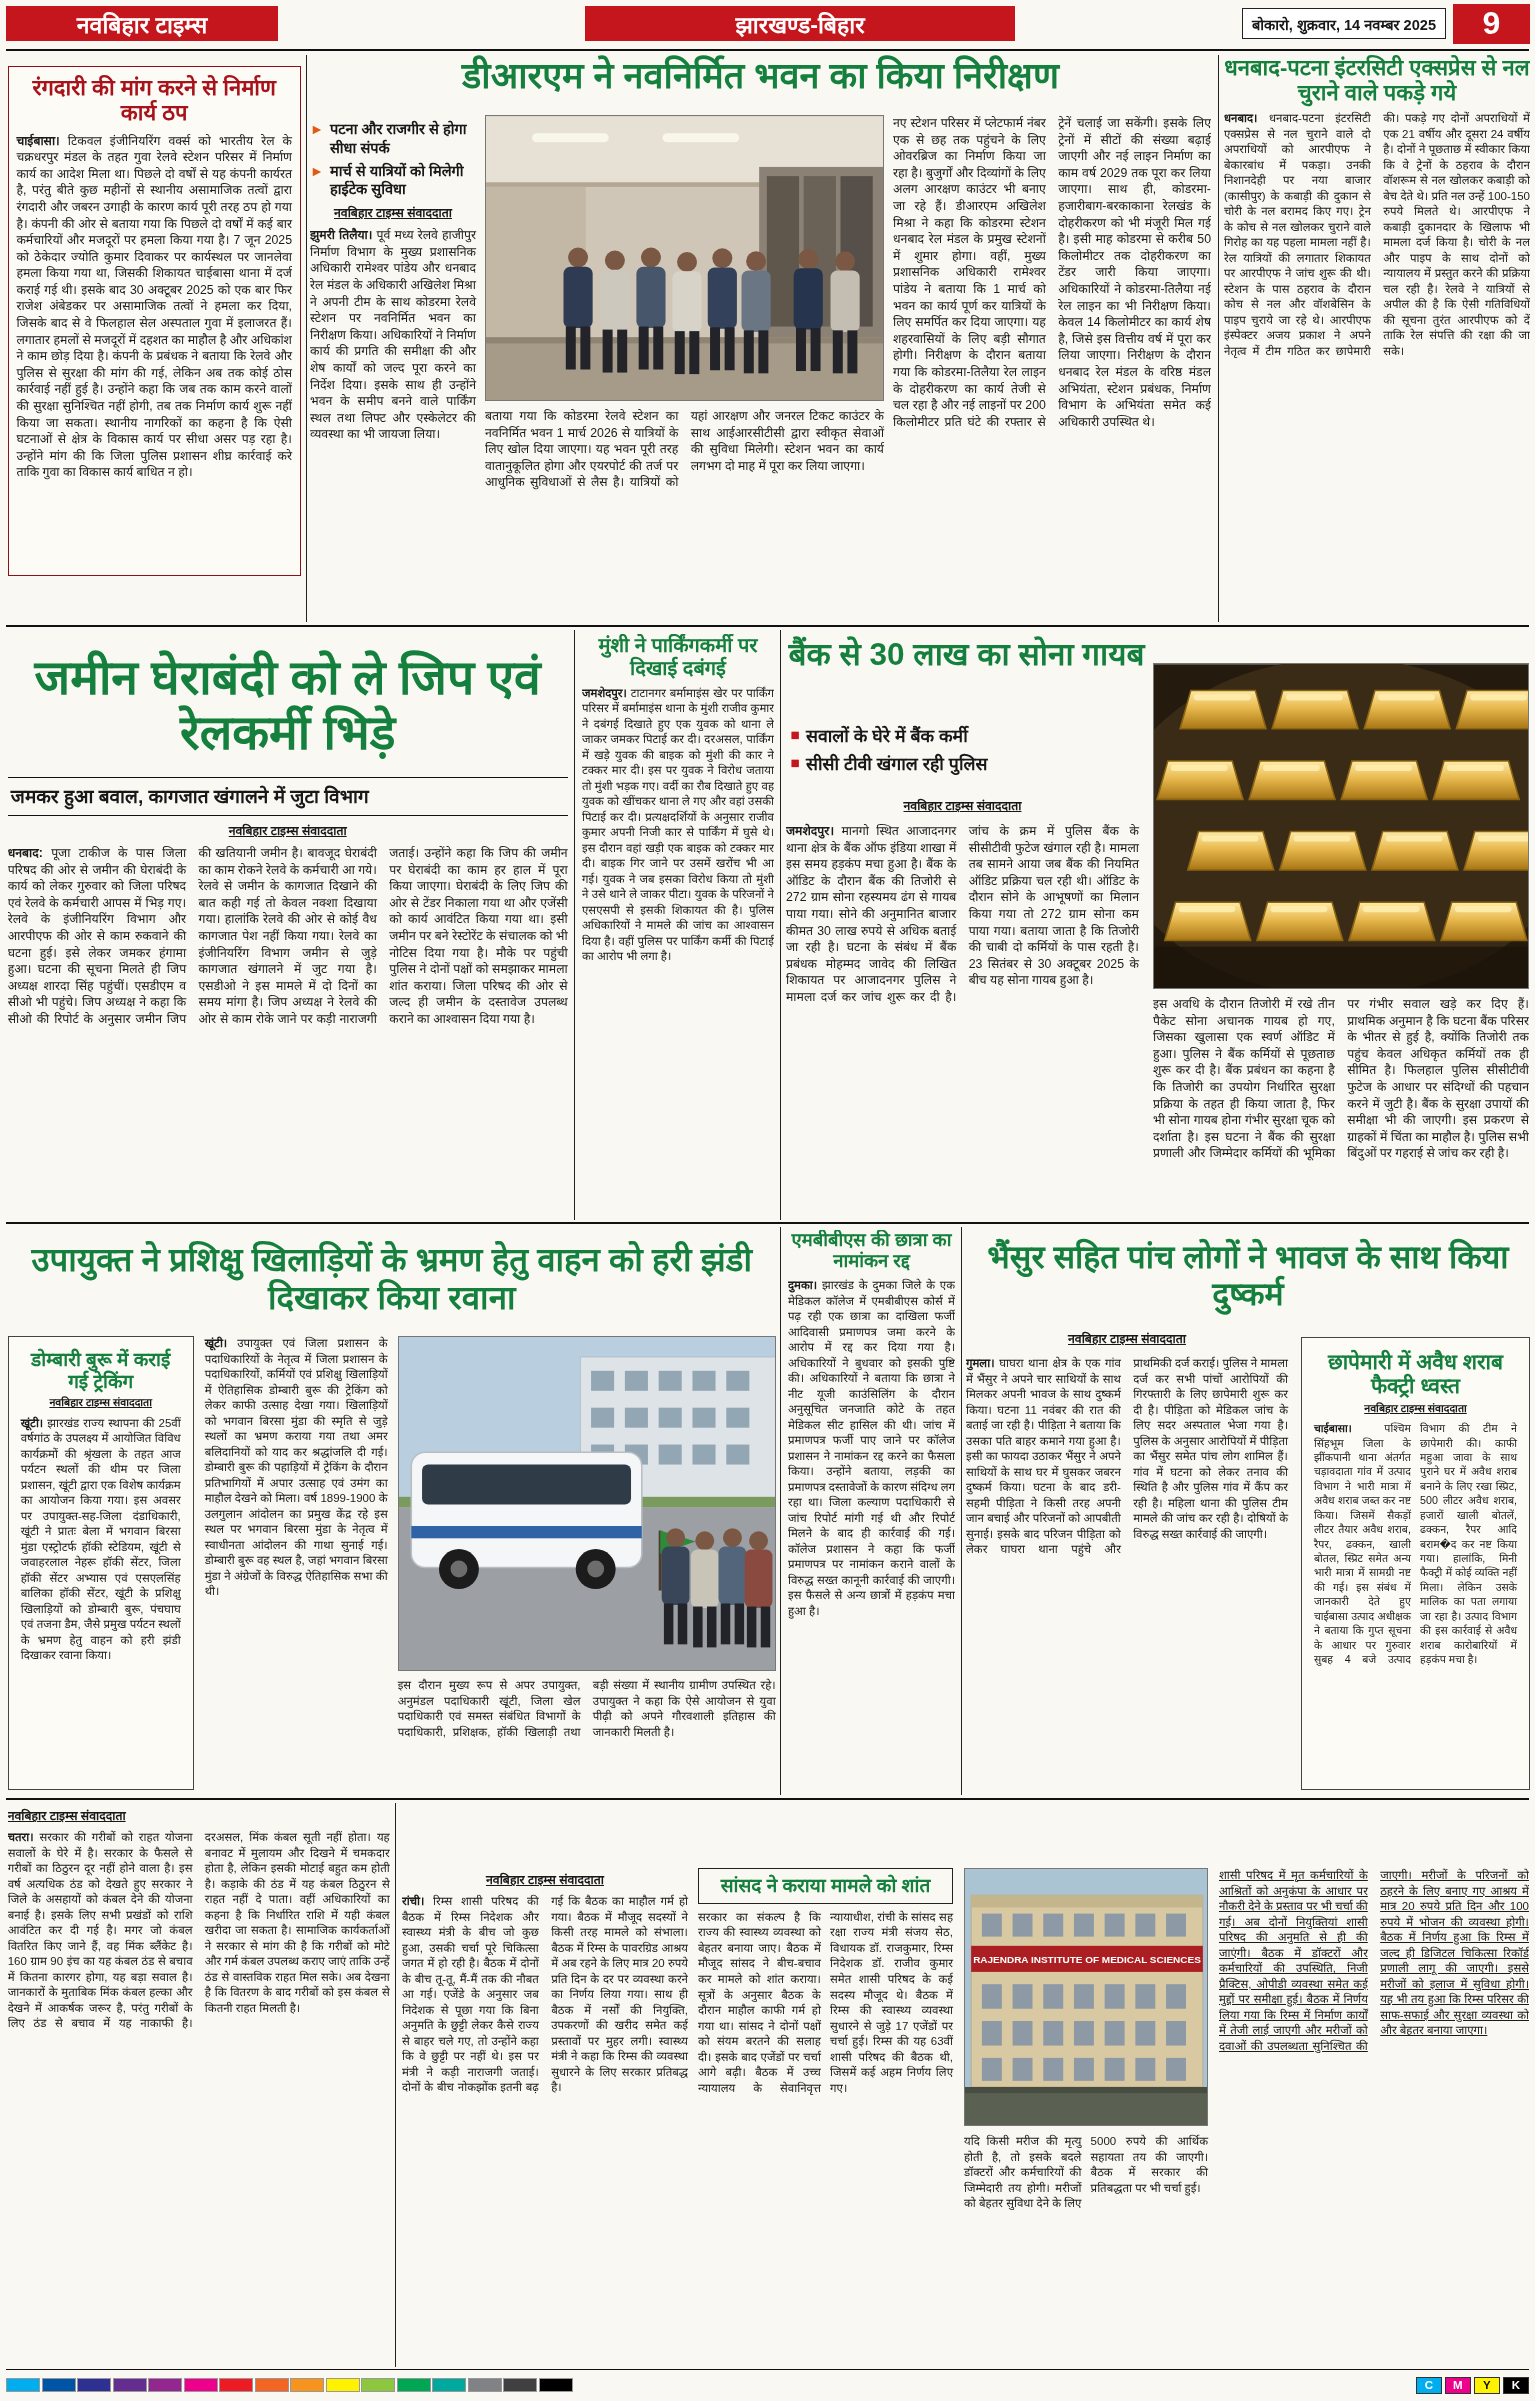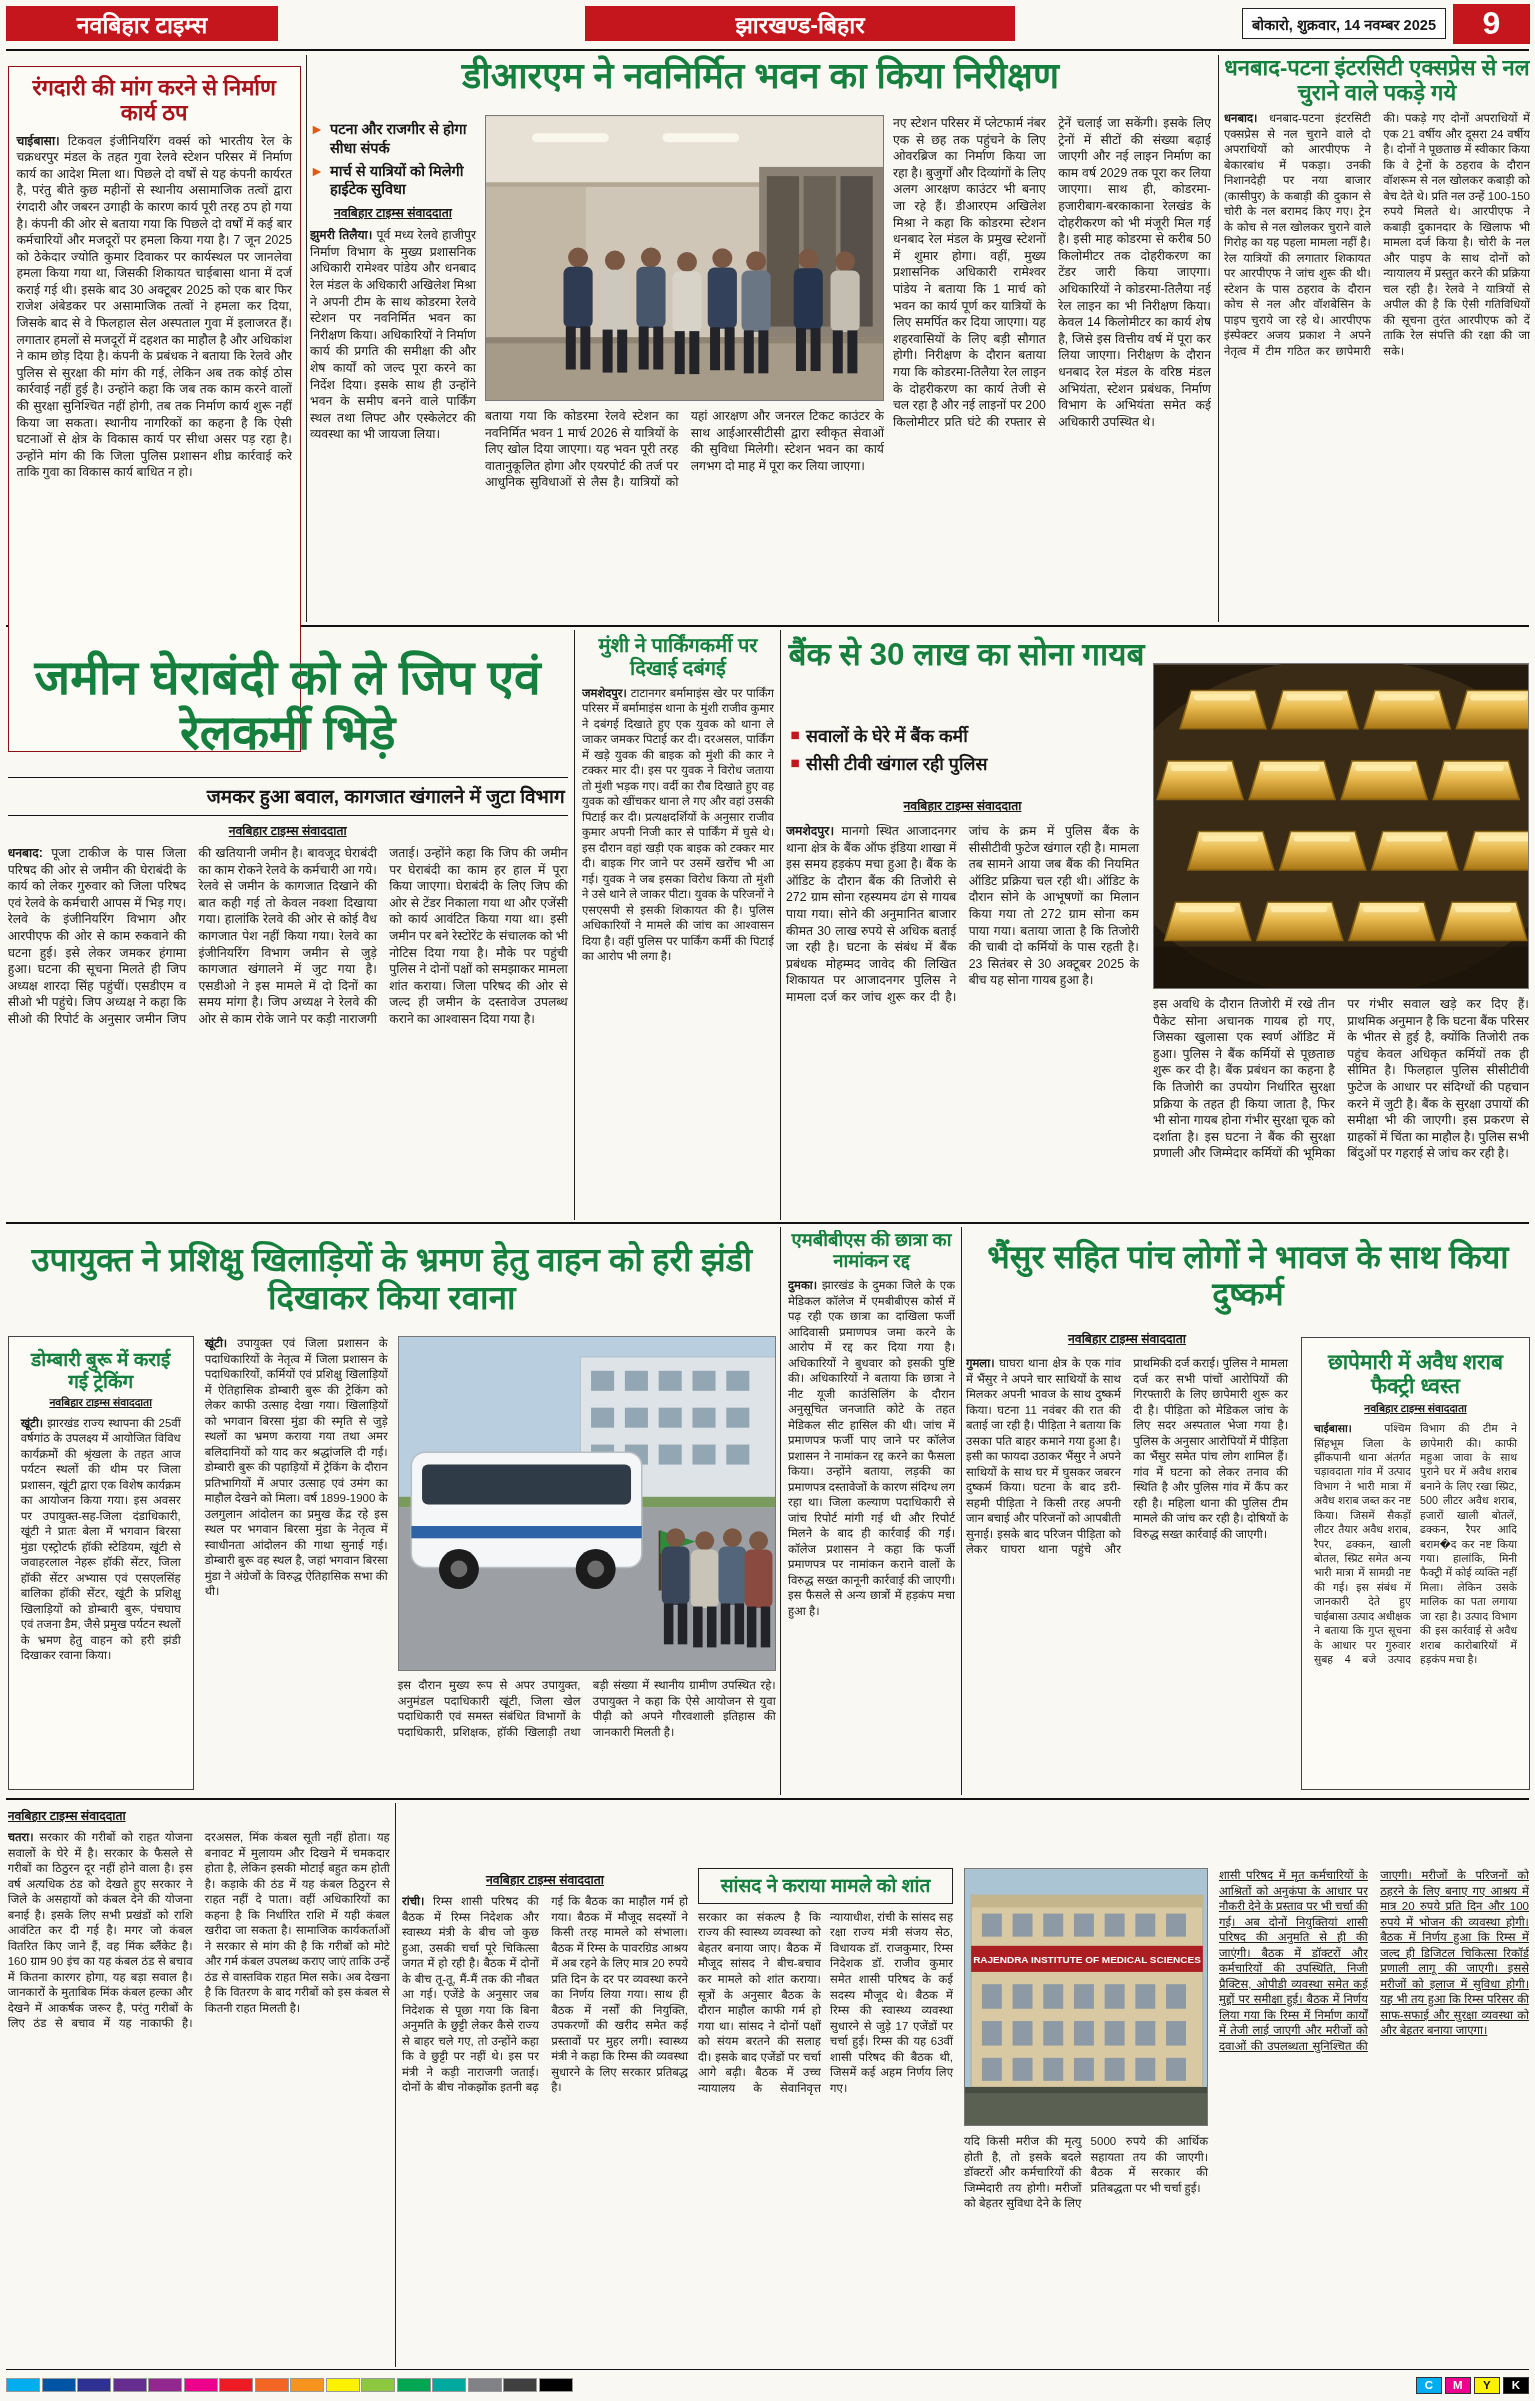--- a/index.html
+++ b/index.html
@@ -17,21 +17,21 @@
   .cols2{column-count:2;column-gap:12.3px;}
   .cols3{column-count:3;column-gap:12.3px;}
   .byline{font-weight:bold;text-align:center;font-size:12.3px;margin:3.1px 0 6.1px;text-decoration:underline;}
   .dl{font-weight:bold;}
   .bullet-row{display:flex;gap:6.1px;align-items:flex-start;margin:5.4px 0;font-weight:bold;font-size:14.6px;line-height:1.25;}
   .bullet-row .glyph{color:#e05a14;font-size:14px;line-height:1.3;}
   .bullet-row.sq .glyph{color:#c4161c;font-size:15.4px;}
   .bullet-row.sq{font-size:17.7px;}
   .boxed{border:1.5px solid #8c1016;padding:7.7px;background:#fdfbf6;}
   .boxed-dark{border:1.5px solid #444;padding:12px;background:#fdfbf6;}
-  .subhead-bar{border-top:1.5px solid #111;border-bottom:1.5px solid #111;font-weight:bold;text-align:right;padding:5.4px 3.1px;font-size:19px;}
+  .subhead-bar{border-top:1.5px solid #111;border-bottom:1.5px solid #111;font-weight:bold;text-align:left;padding:5.4px 3.1px;font-size:19px;}
   .photo{position:absolute;border:0.8px solid #777;background:#ccc;overflow:hidden;}
   .colorbar{position:absolute;left:6.1px;right:6.1px;top:2375px;height:20px;display:flex;align-items:center;gap:1.5px;}
   .swatch{width:34px;height:14px;border:0.4px solid #999;}
   .cmyk-label{width:26px;height:17px;display:flex;align-items:center;justify-content:center;font-weight:bold;font-size:11.5px;border:0.8px solid #333;margin-left:1.5px;}
   .lab-c{background:#00aeef;color:#fff;}
   .lab-m{background:#ec008c;color:#fff;}
   .lab-y{background:#fff200;color:#111;}
   .lab-k{background:#000;color:#fff;}
 </style>
 </head>
@@ -54,21 +54,21 @@
   <div class="hrule" style="top:2369px;height:0.8px;"></div>
 
   <div class="vrule" style="left:306px;top:55px;height:567px;"></div>
   <div class="vrule" style="left:1218px;top:55px;height:567px;"></div>
   <div class="vrule" style="left:574px;top:630px;height:590px;"></div>
   <div class="vrule" style="left:780px;top:630px;height:590px;"></div>
   <div class="vrule" style="left:780px;top:1227px;height:568px;"></div>
   <div class="vrule" style="left:961px;top:1227px;height:568px;"></div>
   <div class="vrule" style="left:395px;top:1803px;height:564px;"></div>
 
-  <section class="art boxed" style="left:7.7px;top:66px;width:293px;height:686px;">
+  <section class="art boxed" style="left:7.7px;top:66px;width:293px;height:510px;">
     <h2 class="hl" style="font-size:22px;color:#a8121a;margin-bottom:7.7px;">रंगदारी की मांग करने से निर्माण कार्य ठप</h2>
     <div class="bodytext">
       <span class="dl">चाईबासा।</span>
       <span>टिकवल इंजीनियरिंग वर्क्स को भारतीय रेल के चक्रधरपुर मंडल के तहत गुवा रेलवे स्टेशन परिसर में निर्माण कार्य का आदेश मिला था। पिछले दो वर्षों से यह कंपनी कार्यरत है, परंतु बीते कुछ महीनों से स्थानीय असामाजिक तत्वों द्वारा रंगदारी और जबरन उगाही के कारण कार्य पूरी तरह ठप हो गया है। कंपनी की ओर से बताया गया कि पिछले दो वर्षों में कई बार कर्मचारियों और मजदूरों पर हमला किया गया है। 7 जून 2025 को ठेकेदार ज्योति कुमार दिवाकर पर कार्यस्थल पर जानलेवा हमला किया गया था, जिसकी शिकायत चाईबासा थाना में दर्ज कराई गई थी। इसके बाद 30 अक्टूबर 2025 को एक बार फिर राजेश अंबेडकर पर असामाजिक तत्वों ने हमला कर दिया, जिसके बाद से वे फिलहाल सेल अस्पताल गुवा में इलाजरत हैं। लगातार हमलों से मजदूरों में दहशत का माहौल है और अधिकांश ने काम छोड़ दिया है। कंपनी के प्रबंधक ने बताया कि रेलवे और पुलिस से सुरक्षा की मांग की गई, लेकिन अब तक कोई ठोस कार्रवाई नहीं हुई है। उन्होंने कहा कि जब तक काम करने वालों की सुरक्षा सुनिश्चित नहीं होगी, तब तक निर्माण कार्य शुरू नहीं किया जा सकता। स्थानीय नागरिकों का कहना है कि ऐसी घटनाओं से क्षेत्र के विकास कार्य पर सीधा असर पड़ रहा है। उन्होंने मांग की कि जिला पुलिस प्रशासन शीघ्र कार्रवाई करे ताकि गुवा का विकास कार्य बाधित न हो।</span>
     </div>
   </section>
 
   <section class="art" style="left:310px;top:55px;width:901px;height:565px;">
     <h1 class="hl" style="font-size:36px;height:49px;">डीआरएम ने नवनिर्मित भवन का किया निरीक्षण</h1>
     <div class="abs" style="left:0;top:60px;width:166px;height:501px;">

